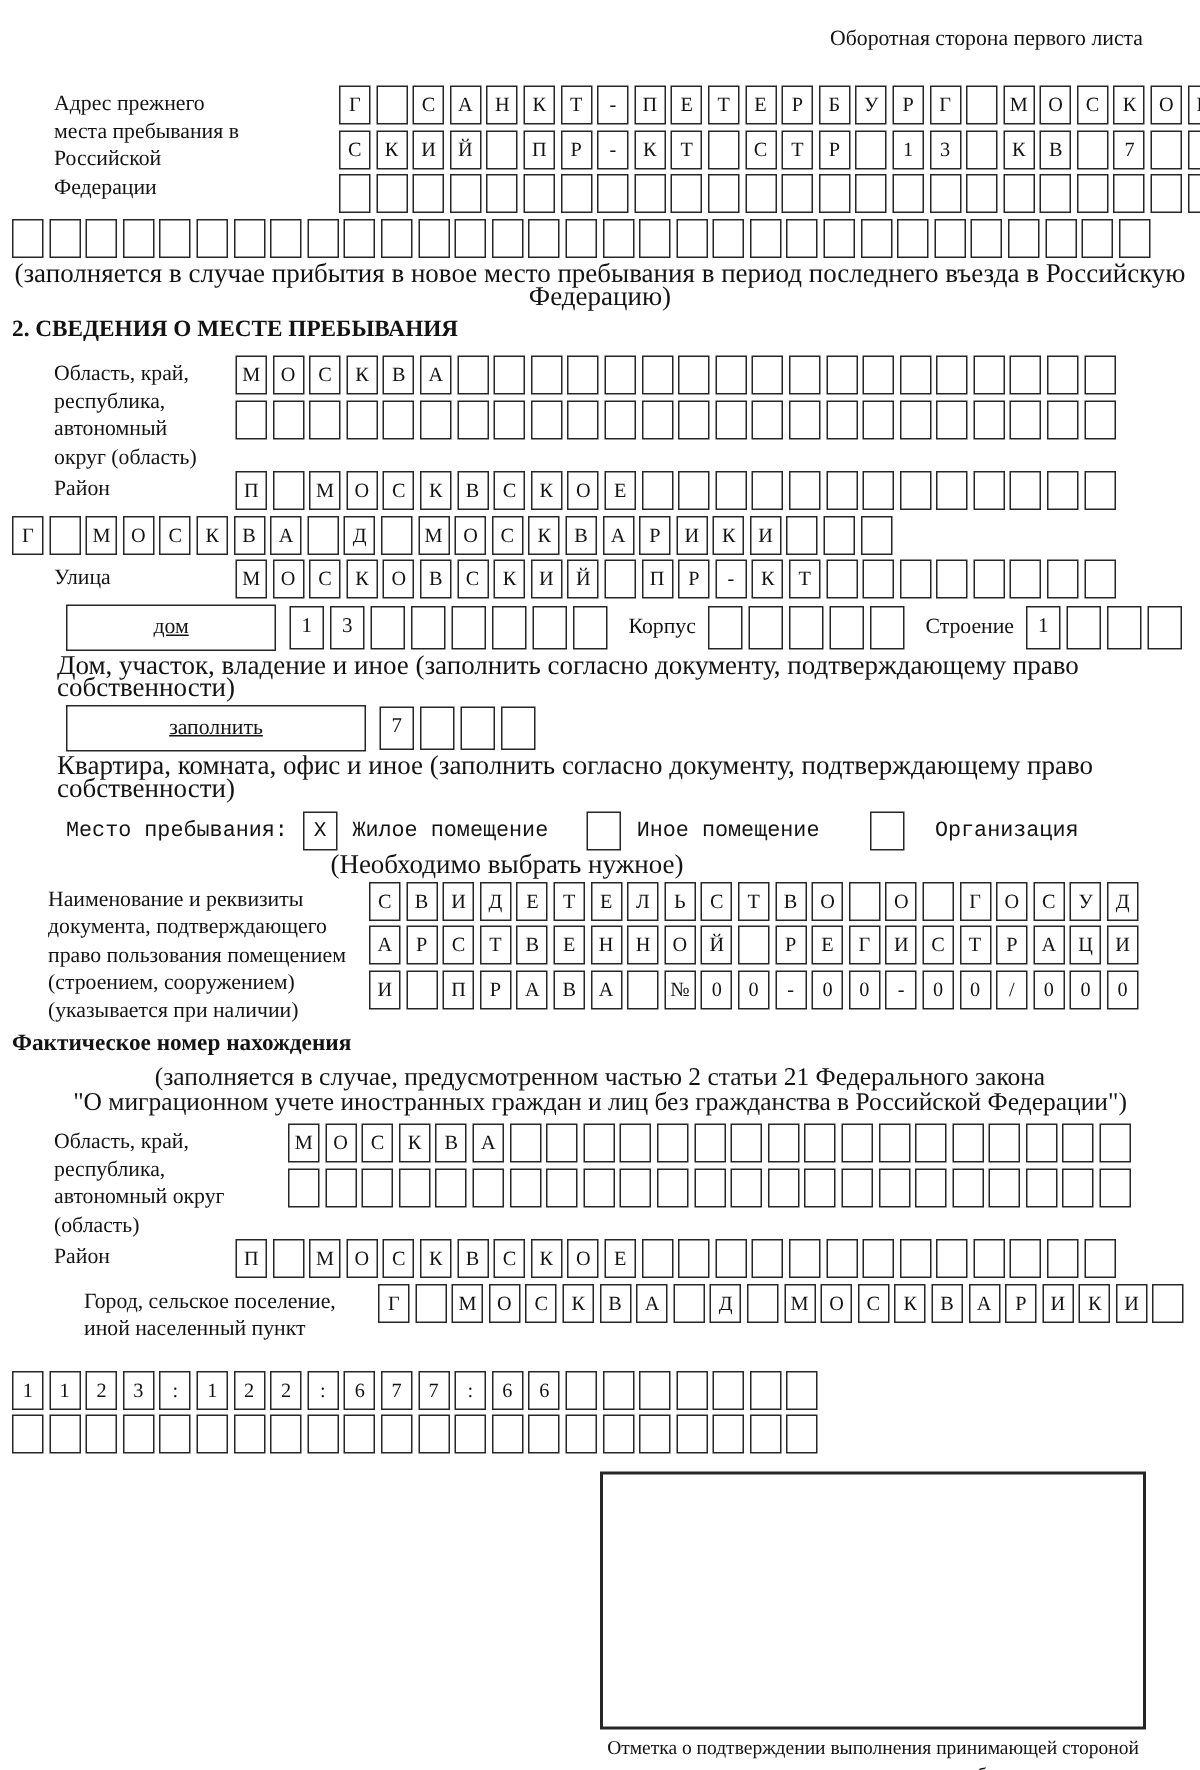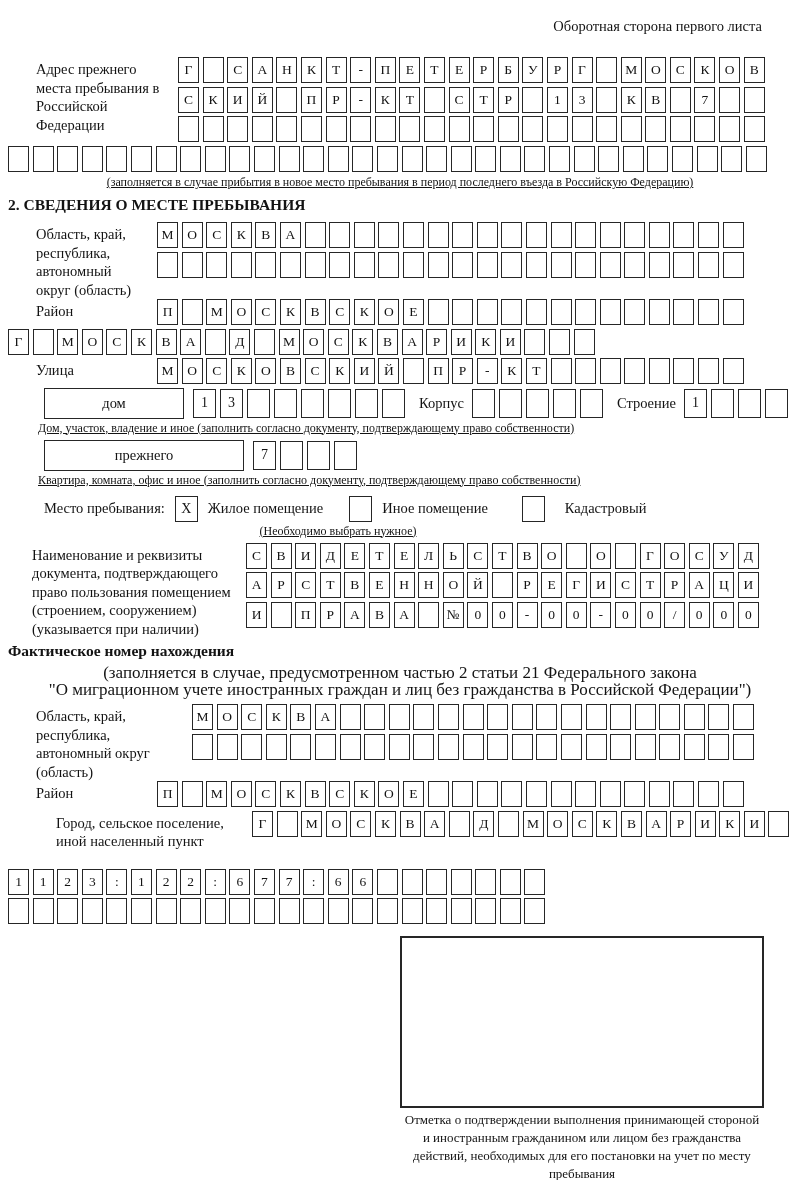--- a/index.html
+++ b/index.html
@@ -27,50 +27,50 @@
     display:flex;align-items:center;justify-content:center;
     font-size:13.5px;
   }
   .cell-lg{
     flex:none;box-sizing:border-box;
     width:23px;height:29px;margin-right:4px;
     border:1.6px solid #262626;background:#fff;
     display:flex;align-items:center;justify-content:center;
     font-size:14px;
   }
-  .caption{font-size:12px;line-height:15px;text-decoration:underline;}
+  .caption{font-size:18px;line-height:15px;}
   .center{text-align:center;}
   .sect-title{font-weight:bold;font-size:15.5px;margin:6px 0 8px;}
 
   
   .w-prev{width:134px;}
   .w-std{width:113px;}
   .w-doc{width:206px;margin-left:24px;}
   .w-foblast{width:148px;}
   .w-fgorod{width:188px;margin-left:48px;}
   .w-kad{width:170px;}
 
-  .prev-block{margin-top:22px;}
+  .prev-block{margin-top:22px;gap:48px;}
   .fullrow{margin-top:0;}
 
   .inline-row{display:flex;align-items:center;margin-left:36px;}
   .wide-box{
     box-sizing:border-box;border:1.6px solid #262626;height:31px;
-    display:flex;align-items:center;justify-content:center;font-size:14.5px;background:#fff;
+    display:flex;align-items:center;justify-content:center;font-size:14.5px;background:#fff;text-decoration:underline;
   }
   .dom-box{width:166px;margin-right:9px;}
   .kv-box{width:200px;margin-right:9px;}
   .inline-lbl{font-size:14.5px;margin:0 8px 0 10px;}
 
   .chk{
     flex:none;box-sizing:border-box;width:23px;height:26px;
     border:1.6px solid #262626;background:#fff;
     display:flex;align-items:center;justify-content:center;font-size:14px;
   }
-  .place-row{display:flex;align-items:center;margin:8px 0 2px 36px;font-size:14.5px;}
+  .place-row{display:flex;align-items:center;margin:8px 0 2px 36px;font-size:14.5px;font-family:Liberation Mono, monospace;}
   .place-row .plabel{margin-right:10px;}
   .place-row .olabel{margin:0 12px 0 10px;}
   .choose-cap{width:660px;text-align:center;margin-top:2px;}
 
   .fact-note{font-size:17px;line-height:17px;text-align:center;}
 
   .stamp-box{
     box-sizing:border-box;margin-left:392px;margin-top:8px;
     width:364px;height:172px;border:2px solid #262626;background:#fff;
   }
@@ -388,38 +388,38 @@
     <div class="cellrow" style="margin-bottom:0">
         <span class="cell-lg">1</span>
         <span class="cell-lg"></span>
         <span class="cell-lg"></span>
         <span class="cell-lg"></span>
       </div>
   </div>
   <div class="caption cap-indent mb4">Дом, участок, владение и иное (заполнить согласно документу, подтверждающему право собственности)</div>
 
   <div class="inline-row mb2">
-    <div class="wide-box kv-box">прежнего</div>
+    <div class="wide-box kv-box">заполнить</div>
     <div class="cellrow" style="margin-bottom:0">
         <span class="cell-lg">7</span>
         <span class="cell-lg"></span>
         <span class="cell-lg"></span>
         <span class="cell-lg"></span>
       </div>
   </div>
   <div class="caption cap-indent mb4">Квартира, комната, офис и иное (заполнить согласно документу, подтверждающему право собственности)</div>
 
   <div class="place-row">
     <span class="plabel">Место пребывания:</span>
     <span class="chk">X</span>
     <span class="olabel">Жилое помещение</span>
     <span class="chk" style="margin-left:14px"></span>
     <span class="olabel">Иное помещение</span>
     <span class="chk" style="margin-left:22px"></span>
-    <span class="olabel" style="margin-left:20px">Кадастровый</span>
+    <span class="olabel" style="margin-left:20px">Организация</span>
   </div>
   <div class="caption choose-cap mb4">(Необходимо выбрать нужное)</div>
 
   <div class="field">
     <div class="flabel w-doc">Наименование и реквизиты документа, подтверждающего право пользования помещением (строением, сооружением) (указывается при наличии)</div>
     <div class="cellcol">
       <div class="cellrow">
           <span class="cell">С</span>
           <span class="cell">В</span>
           <span class="cell">И</span>

